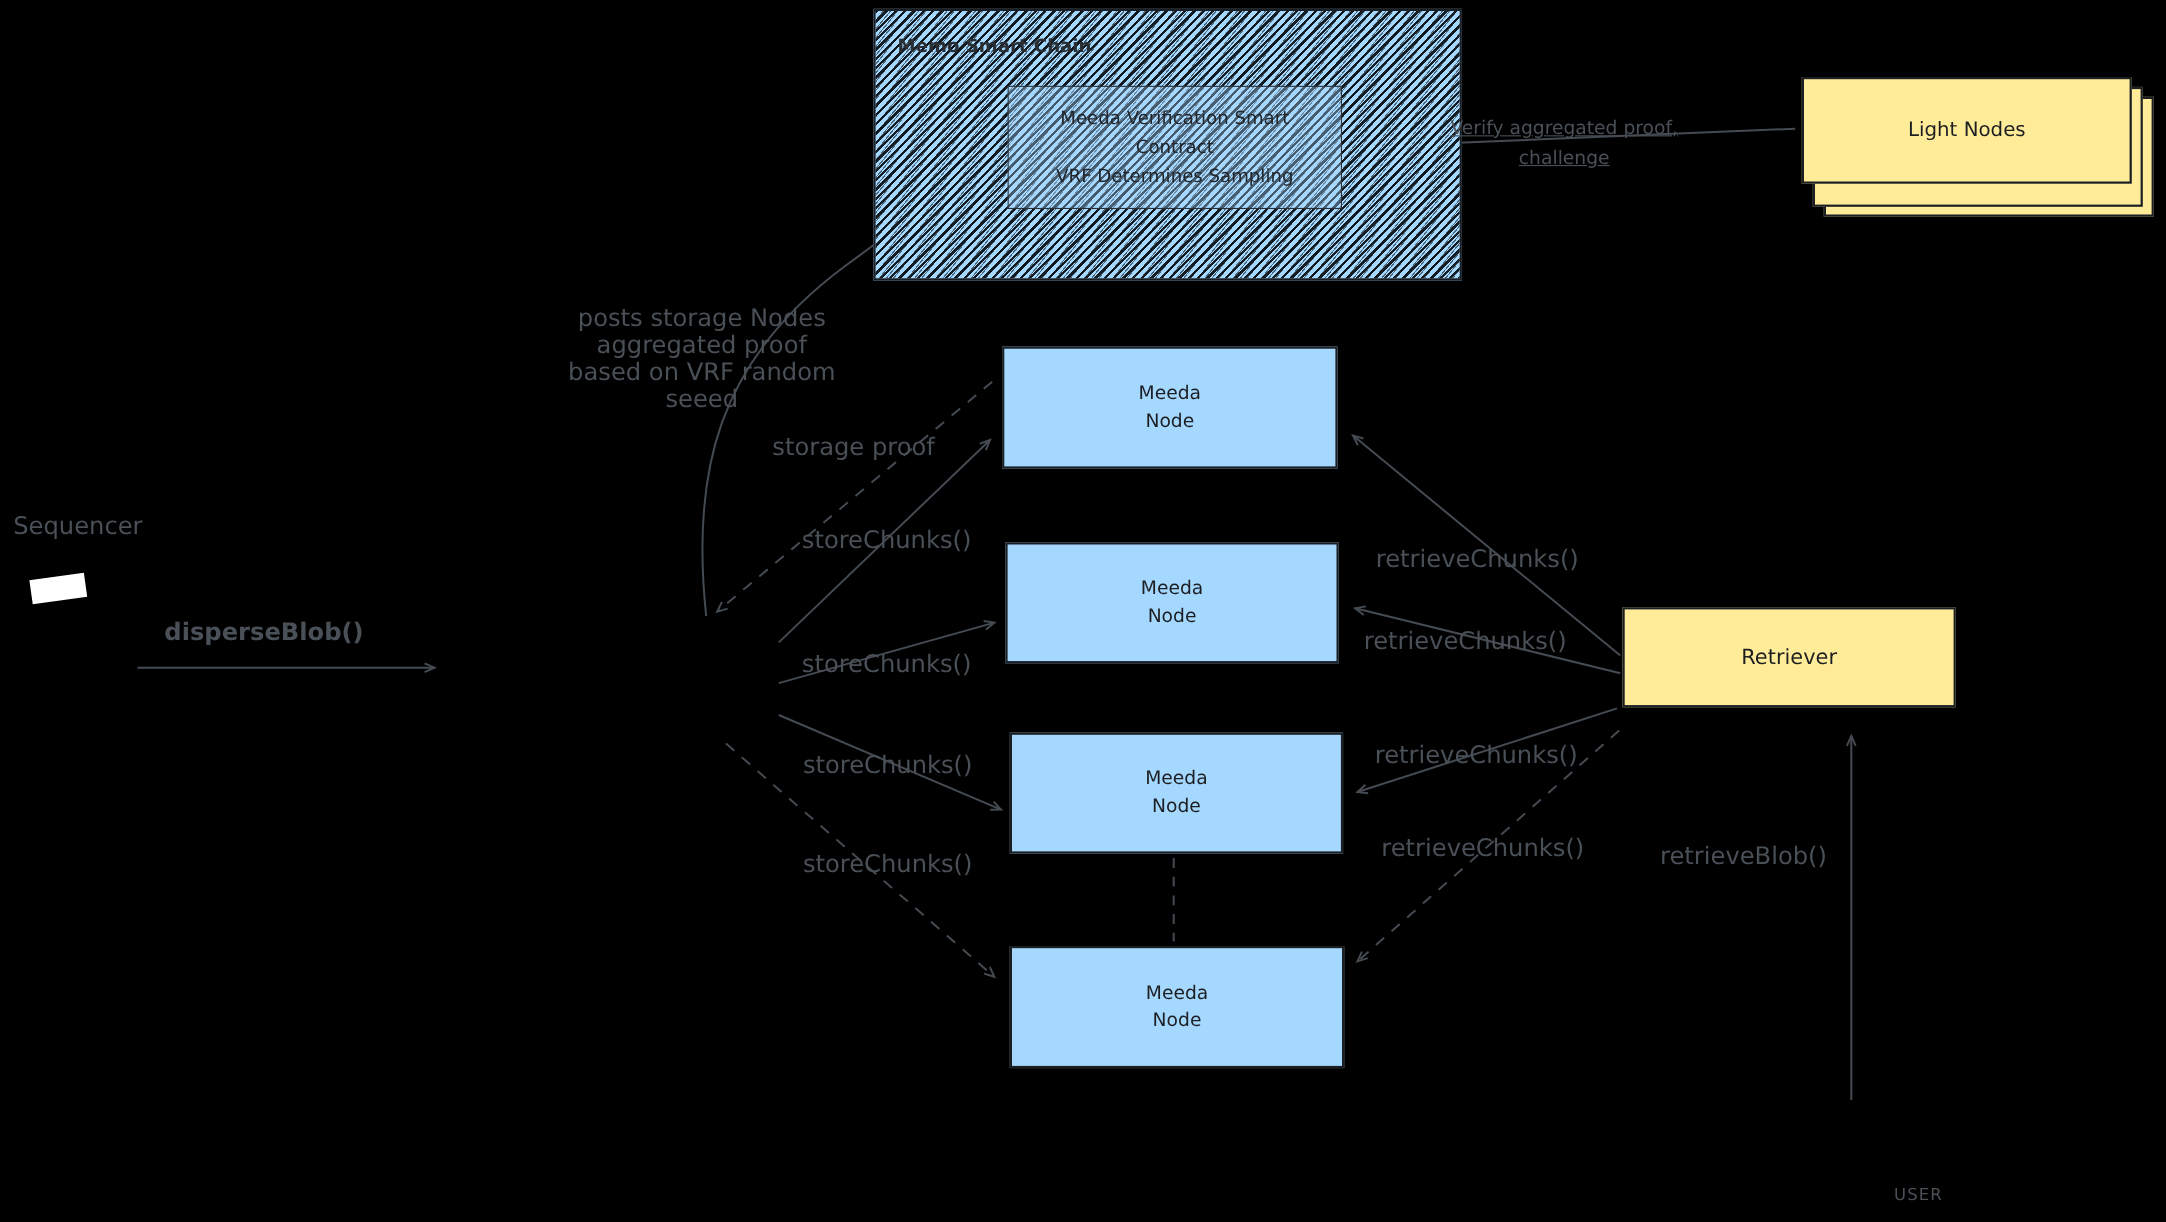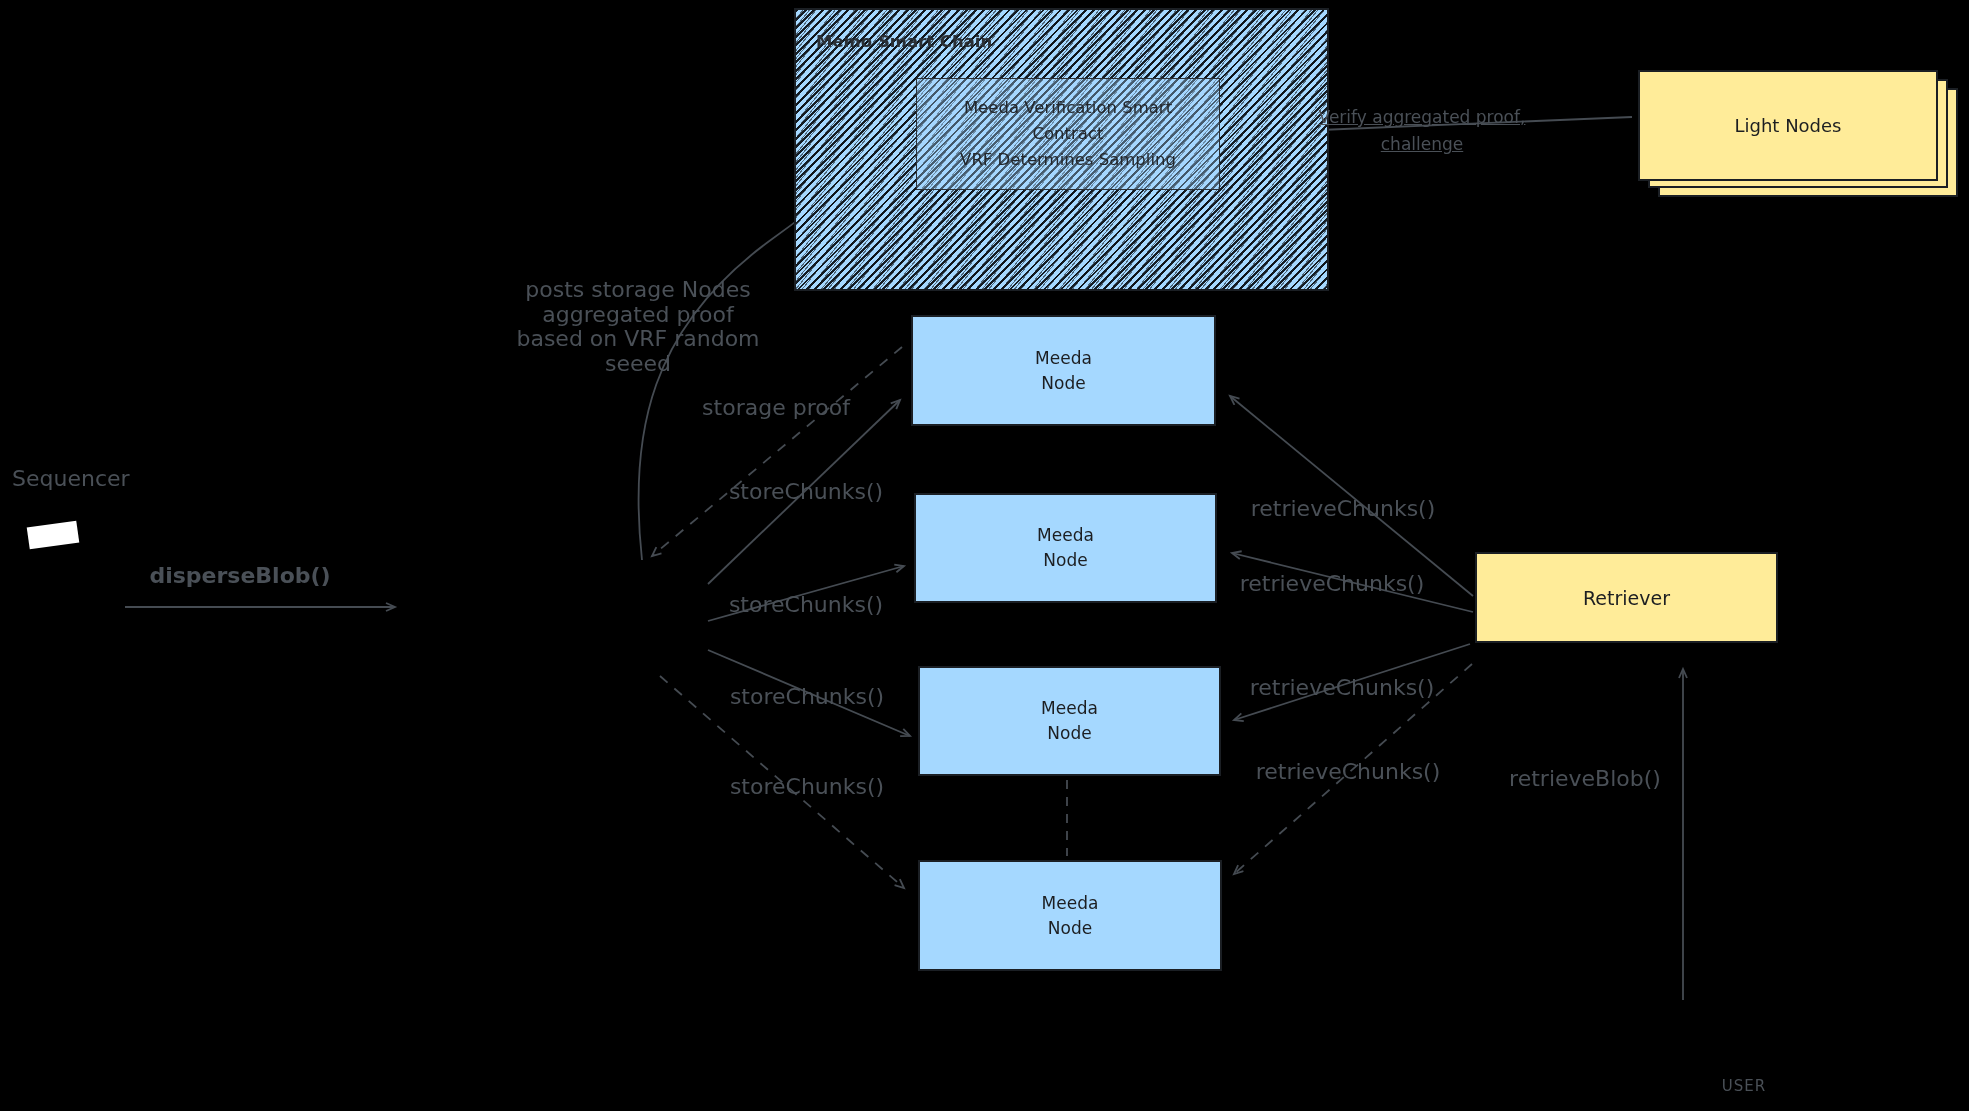--- a/index.html
+++ b/index.html
@@ -51,35 +51,35 @@
       <line x1="1632" y1="117" x2="1320" y2="130" marker-end="url(#vee)"></line>
 
       <line x1="1683" y1="1000" x2="1683" y2="669" marker-end="url(#vee)"></line>
 
       <path d="M 642 560 C 628 430 652 328 768 242 C 840 190 878 156 897 136" marker-end="url(#vee)"></path>
 
       <line x1="1067" y1="780" x2="1067" y2="856" stroke-dasharray="9 8"></line>
     </g>
   </svg>
 
-  <div class="box hatch" style="left:794px;top:8px;width:535px;height:283px;">
+  <div class="box hatch" style="left:794px;top:8px;width:535px;height:247px;">
     <div style="position:absolute;left:20px;top:22px;font-size:16.5px;color:#2a2f35;font-weight:bold;">Memo Smart Chain</div>
     <div class="box" style="left:120px;top:68px;width:304px;height:112px;border-width:1.5px;border-color:#2a2f35;
                 background:rgba(165,216,255,0.35);flex-direction:column;">
       <div style="font-size:16.5px;line-height:26px;color:#23272c;">
         <div>Meeda Verification Smart</div>
         <div>Contract</div>
         <div>VRF Determines Sampling</div>
       </div>
     </div>
   </div>
 
   <div class="stacklayer" style="left:1658px;top:88px;width:300px;height:109px;"></div>
   <div class="stacklayer" style="left:1648px;top:79px;width:300px;height:109px;"></div>
-  <div class="box yellow" style="left:1638px;top:70px;width:300px;height:111px;">
+  <div class="box yellow" style="left:1638px;top:70px;width:300px;height:97px;">
     <span style="font-size:18px;">Light Nodes</span>
   </div>
 
 
   <div class="box blue" style="left:911px;top:315px;width:305px;height:111px;">
     <div class="nodelabel">
       <div>Meeda</div>
       <div>Node</div>
     </div>
   </div>

